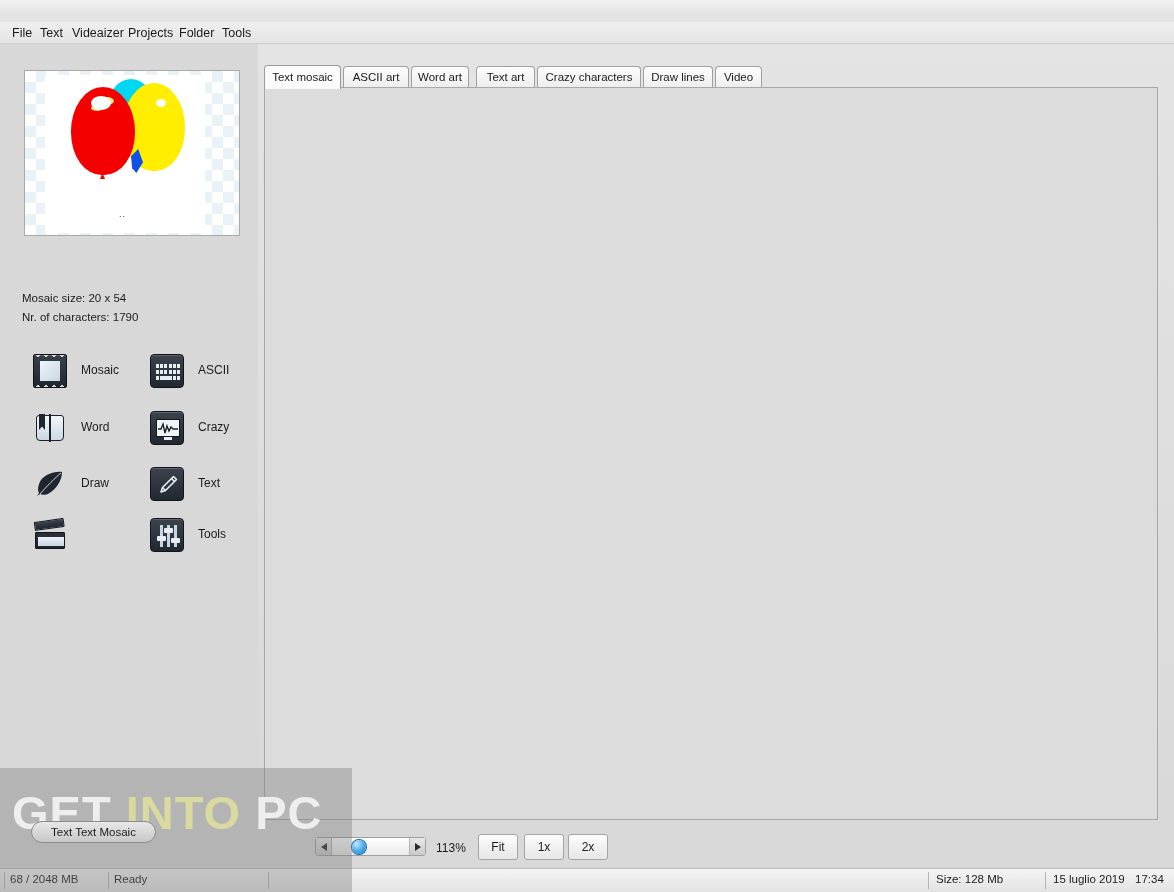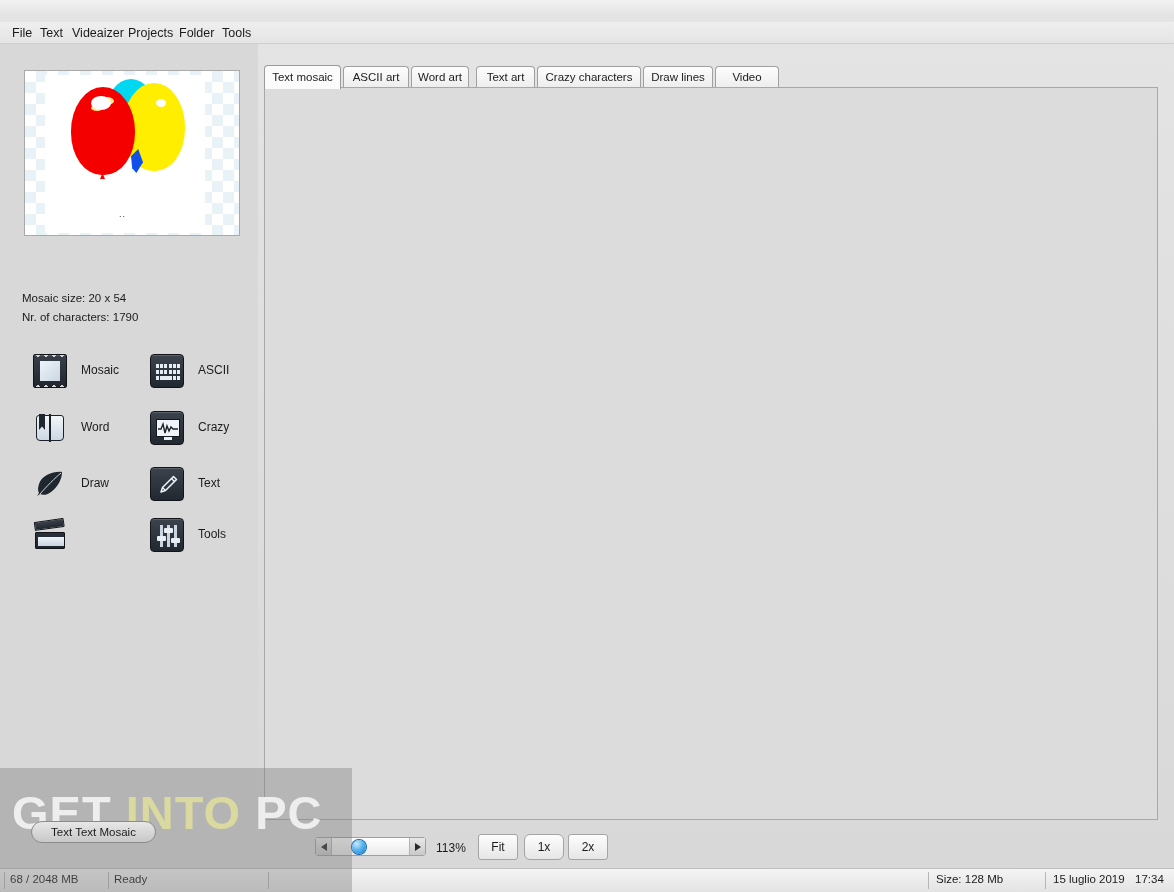--- a/index.html
+++ b/index.html
@@ -454,42 +454,42 @@
     </div>
   </div>
 
   <div id="tabstrip">
     <div class="tab active" style="left:0px;   width:77px;">Text mosaic</div>
     <div class="tab" style="left:79px;  width:66px;">ASCII art</div>
     <div class="tab" style="left:147px; width:58px;">Word art</div>
     <div class="tab" style="left:212px; width:59px;">Text art</div>
     <div class="tab" style="left:273px; width:104px;">Crazy characters</div>
     <div class="tab" style="left:379px; width:70px;">Draw lines</div>
-    <div class="tab" style="left:451px; width:64px;">Video</div>
+    <div class="tab" style="left:451px; width:47px;">Video</div>
   </div>
 
   <div id="mainpanel">
     <div id="mainpanel-inner"></div>
   </div>
 
   <div id="zoomrow">
     <div id="zoom-label">Zoom</div>
     <div id="slider-wrap">
       <div id="slider-track"></div>
       <div class="slider-arrow" id="sl-left">
           <span class="sl-tri"></span>
         </div>
       <div class="slider-arrow" id="sl-right">
           <span class="sl-tri"></span>
         </div>
       <div id="slider-thumb"></div>
     </div>
     <div id="zoom-percent">113%</div>
     <div class="zbtn" style="left:214px; width:40px;">Fit</div>
-    <div class="zbtn" style="left:260px; width:40px;border-radius:6px;">1x</div>
+    <div class="zbtn" style="left:260px; width:40px;">1x</div>
     <div class="zbtn" style="left:304px; width:40px;">2x</div>
   </div>
 
   <div id="watermark">
     <div id="wm-main">
       <span class="wm-w">GET </span><span class="wm-y">INTO</span><span class="wm-w"> PC</span>
     </div>
   </div>
 
   <div id="start-btn">Text Text Mosaic</div>

